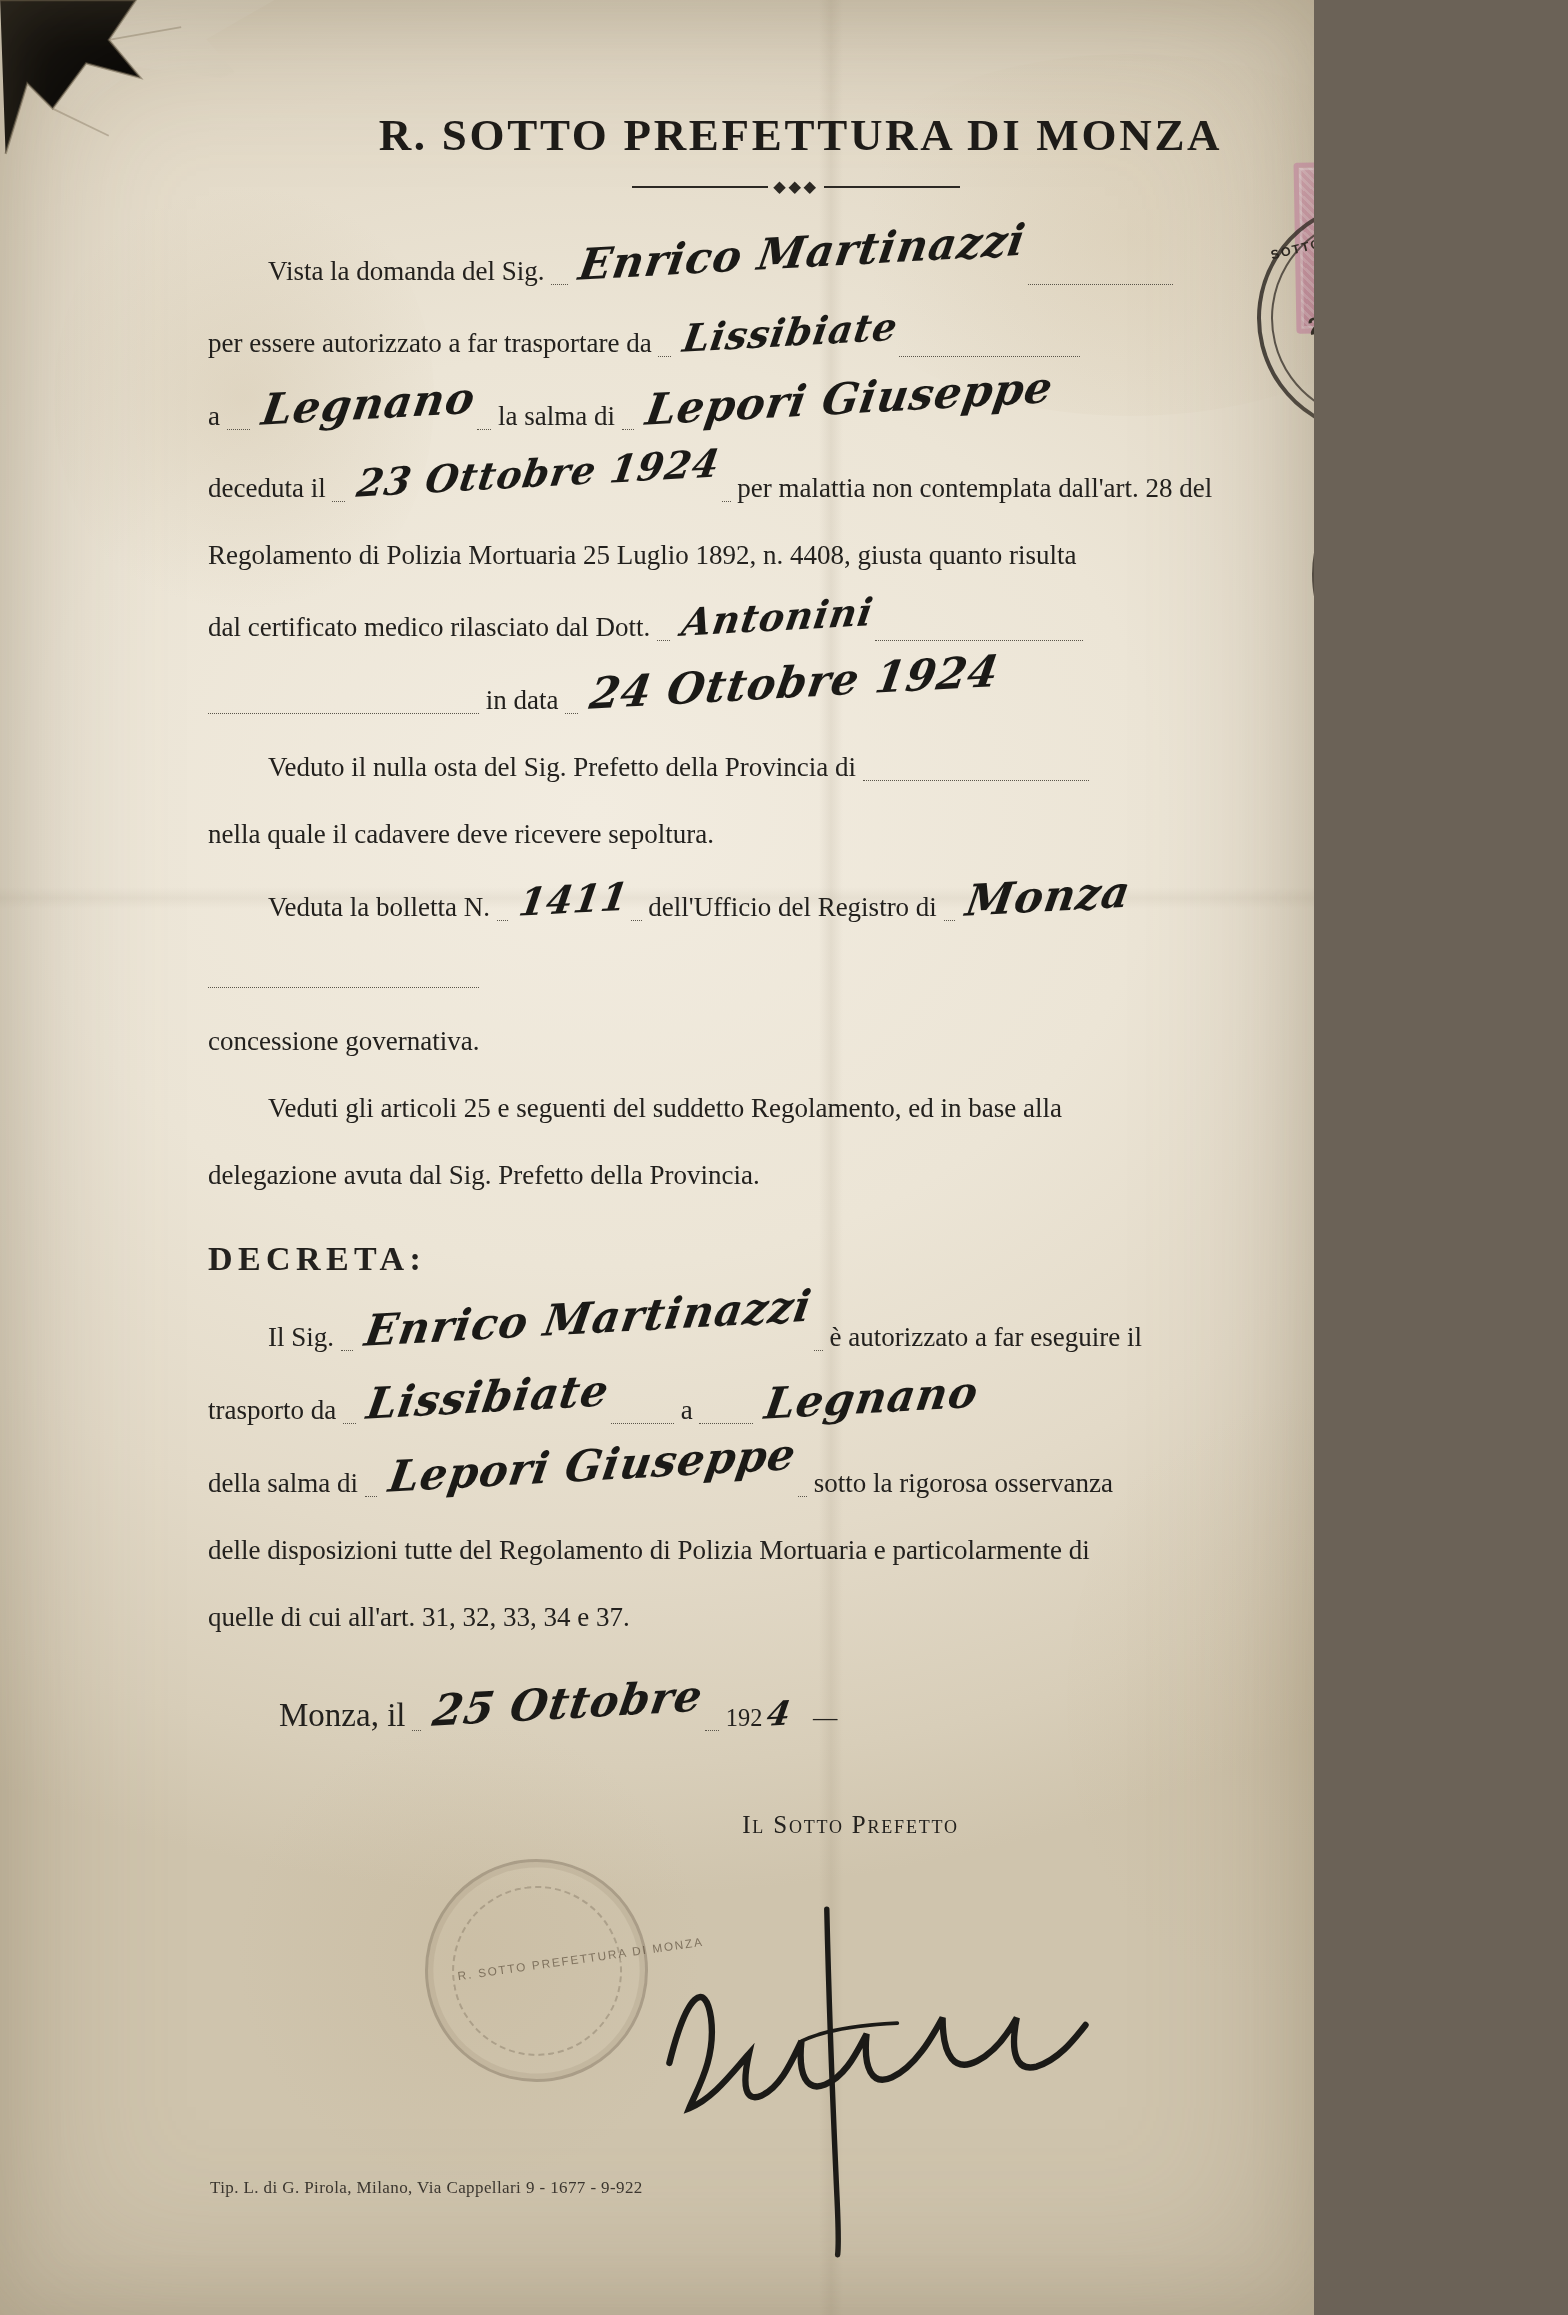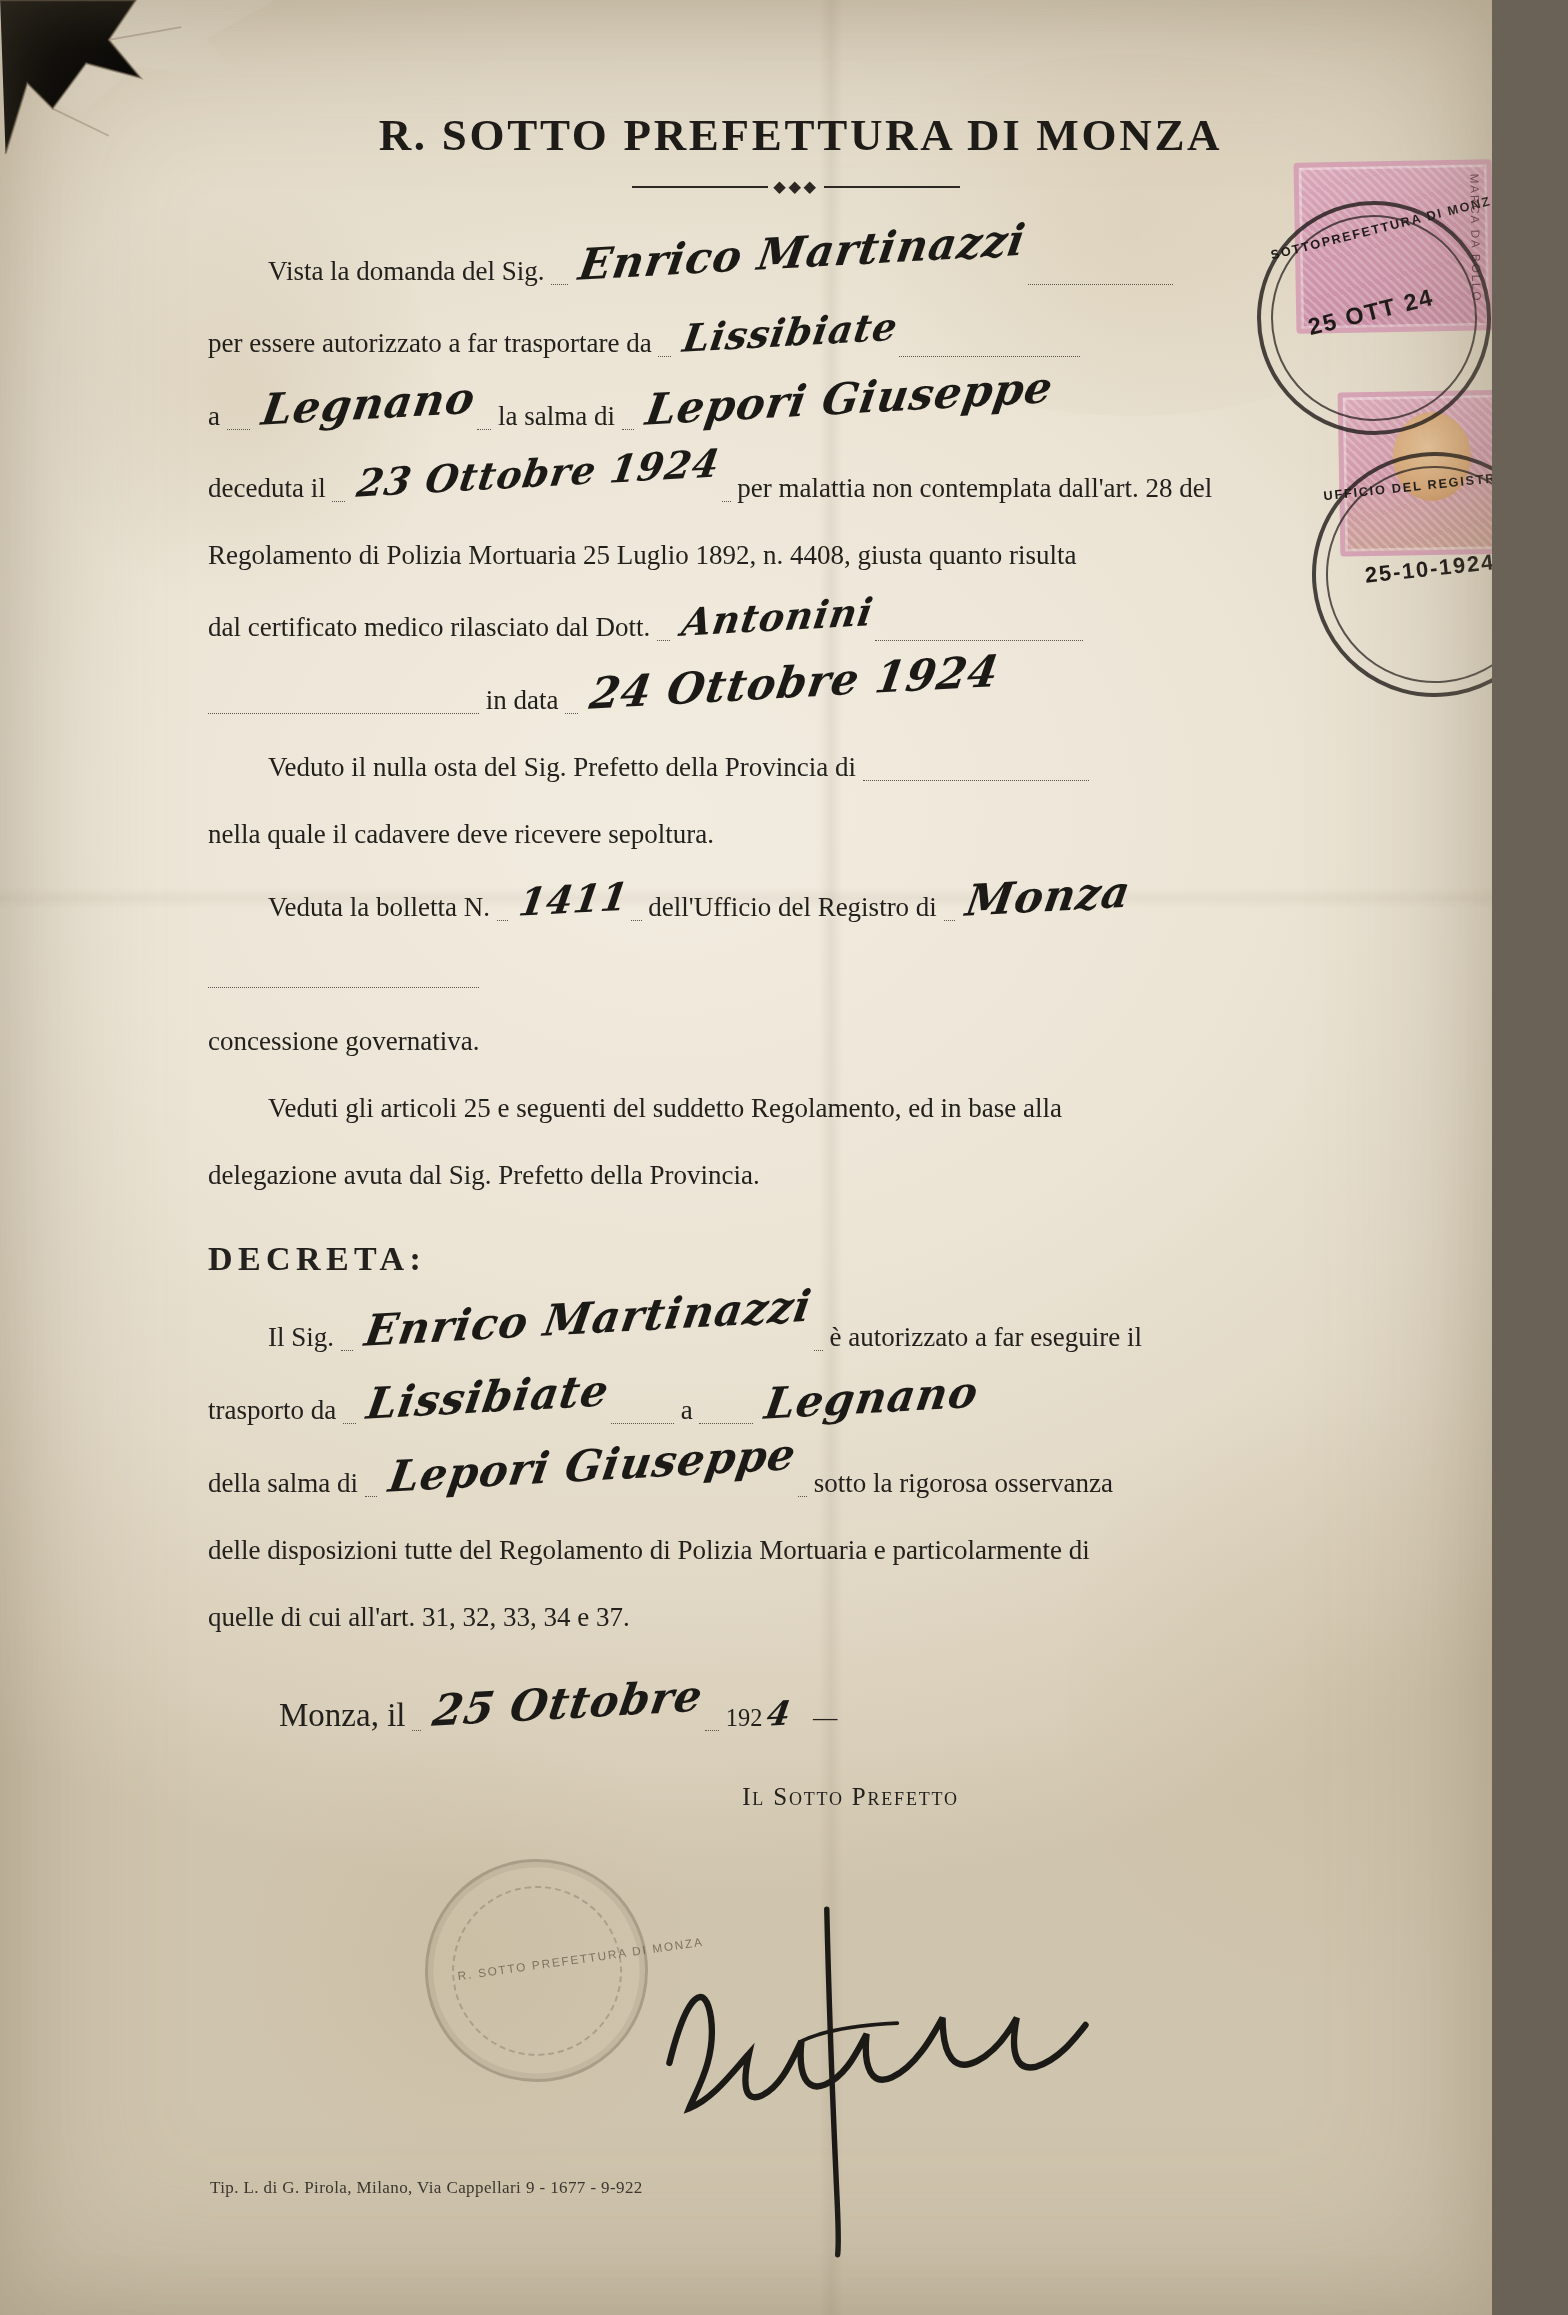--- a/index.html
+++ b/index.html
@@ -11,21 +11,21 @@
   body {
     width: 1569px;
     height: 2316px;
     overflow: hidden;
     font-family: "Liberation Serif", serif;
   }
 
   
   .page {
     position: relative;
-    width: 1492px;
+    width: 1314px;
     height: 2316px;
     background:
       radial-gradient(ellipse 1357px 1086px at 45% 35%, #f2ece0 0%, #ece5d6 42%, #e3dac8 68%, #d8ceb9 88%, #cfc4ad 100%);
     overflow: hidden;
   }
   
   .stain {
     position: absolute;
     border-radius: 50%;
     pointer-events: none;
@@ -135,21 +135,21 @@
 
   .decreta {
     font-weight: bold;
     font-size: 34px;
     letter-spacing: 5.4px;
     margin: 31px 0 20px 0;
     font-family: "Liberation Serif", serif;
   }
 
   .signature-block {
-    margin-top: 32px;
+    margin-top: 60px;
     text-align: center;
   }
   .sottoprefetto {
     font-size: 25px;
     letter-spacing: 1.8px;
     font-variant: small-caps;
     display: inline-block;
     margin-left: 109px;
   }
 

